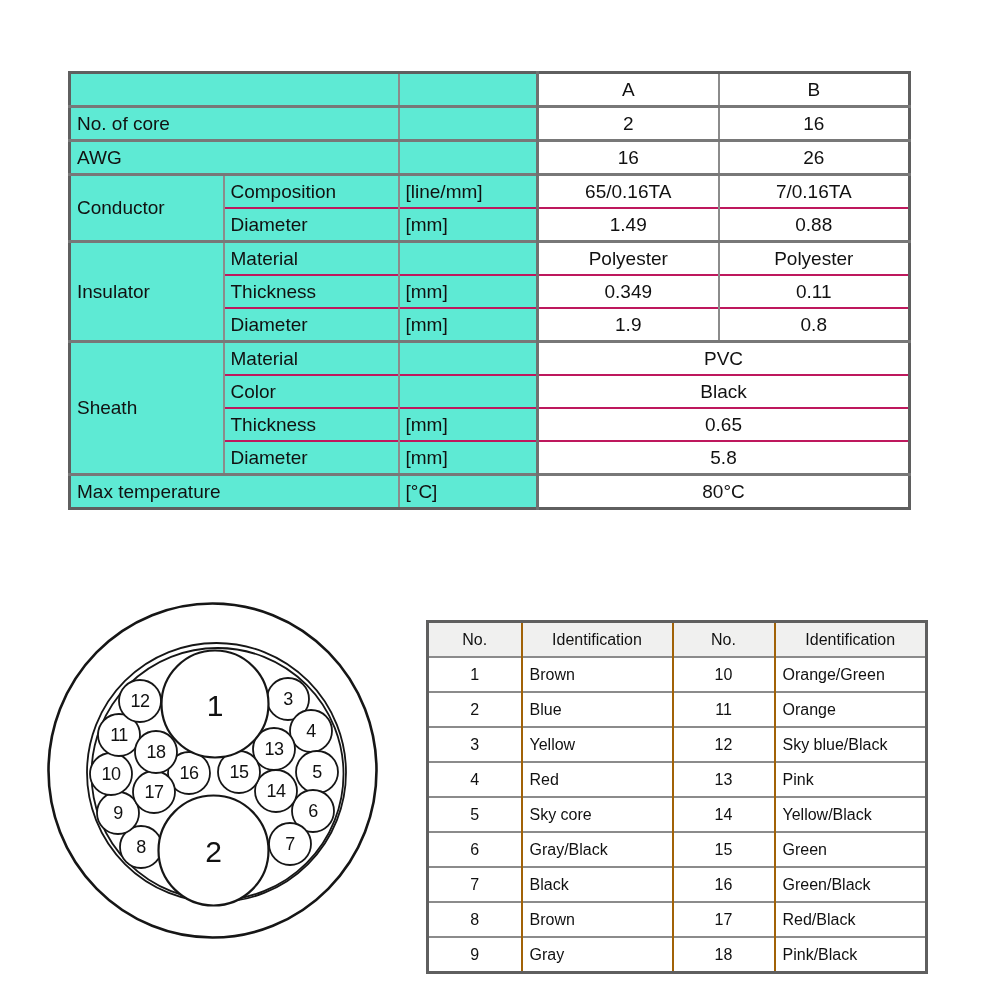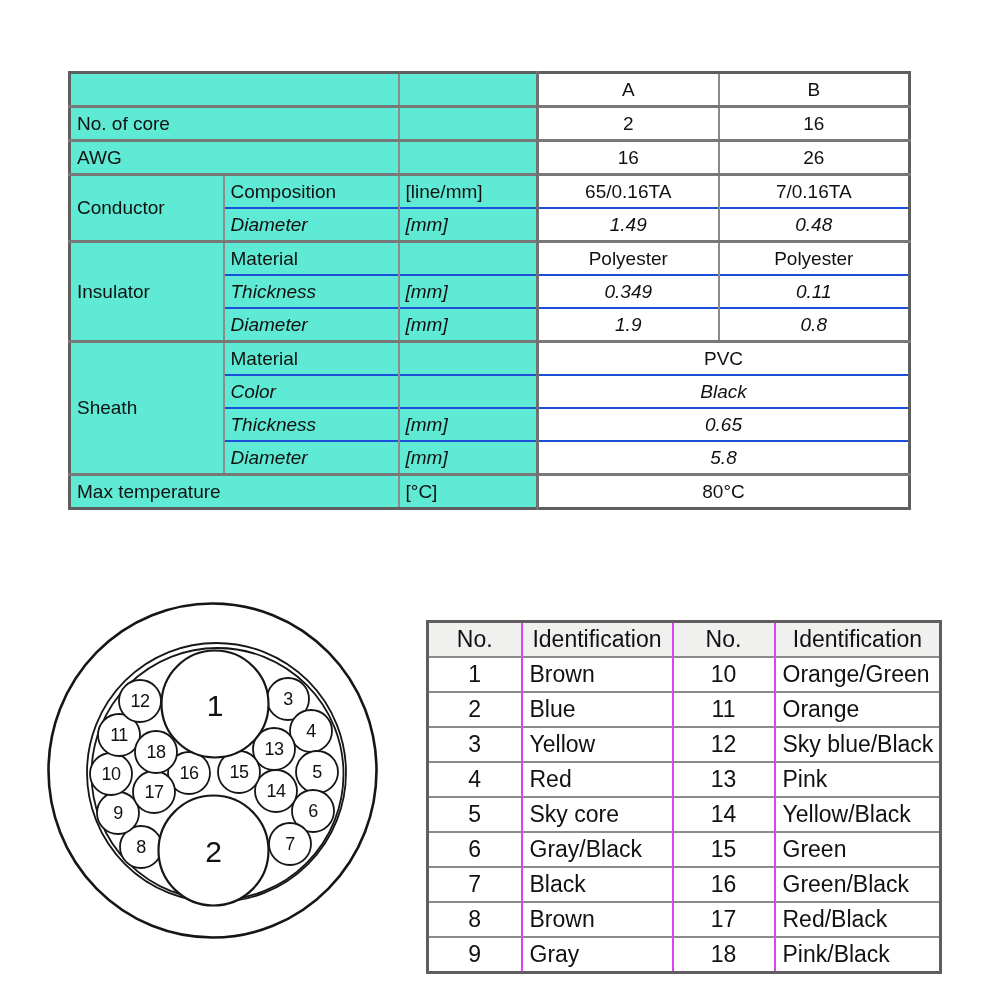--- a/index.html
+++ b/index.html
@@ -14,34 +14,34 @@
     border-collapse:collapse; table-layout:fixed;
     border:3px solid #5f5f5f;
   }
   table.spec td {
     border-left:2px solid #8b8b8b;
     border-top:2px solid #8b8b8b;
     height:31px; font-size:19px; vertical-align:middle;
     padding:0 2px 0 6px; overflow:hidden; white-space:nowrap;
   }
   table.spec tr.sect td { border-top:3px solid #787878; }
-  table.spec tr.thin td { border-top:2px solid #1d4ed8;font-style:italic; }
+  table.spec tr.thin td { border-top:2px solid #be185d; }
   table.spec td.lbl { background:#5eead4; text-align:left; }
   table.spec td.val { background:#ffffff; text-align:center; padding:0; }
   table.spec td.vA  { border-left:3px solid #707070; }
   
   table.ident {
     position:absolute; left:426px; top:620px;
     border-collapse:collapse; table-layout:fixed;
     border:3px solid #5f5f5f;
   }
   table.ident td {
-    border-left:2px solid #d946ef;
+    border-left:2px solid #a16207;
     border-top:2px solid #8b8b8b;
-    height:33px; font-size:23px; vertical-align:middle;
+    height:33px; font-size:16px; vertical-align:middle;
     background:#ffffff; overflow:hidden; white-space:nowrap;
   }
   table.ident td.num { text-align:center; padding:0; }
   table.ident td.txt { text-align:left; padding:0 6px 0 7px; }
   table.ident tr.hdr td { background:#f0f0ef; text-align:center; padding:0; }
   
   svg.xsec { position:absolute; left:40px; top:593px; }
   svg.xsec circle, svg.xsec ellipse { fill:#ffffff; stroke:#161616; }
   svg.xsec text {
     fill:#111; text-anchor:middle; dominant-baseline:central;
@@ -84,21 +84,21 @@
     <td rowspan="2" class="lbl">Conductor</td>
     <td class="lbl">Composition</td>
     <td class="lbl">[line/mm]</td>
     <td class="val vA">65/0.16TA</td>
     <td class="val">7/0.16TA</td>
   </tr>
   <tr class="thin">
     <td class="lbl">Diameter</td>
     <td class="lbl">[mm]</td>
     <td class="val vA">1.49</td>
-    <td class="val">0.48</td>
+    <td class="val">0.88</td>
   </tr>
   <tr class="sect">
     <td rowspan="3" class="lbl">Insulator</td>
     <td class="lbl">Material</td>
     <td class="lbl"></td>
     <td class="val vA">Polyester</td>
     <td class="val">Polyester</td>
   </tr>
   <tr class="thin">
     <td class="lbl">Thickness</td>

